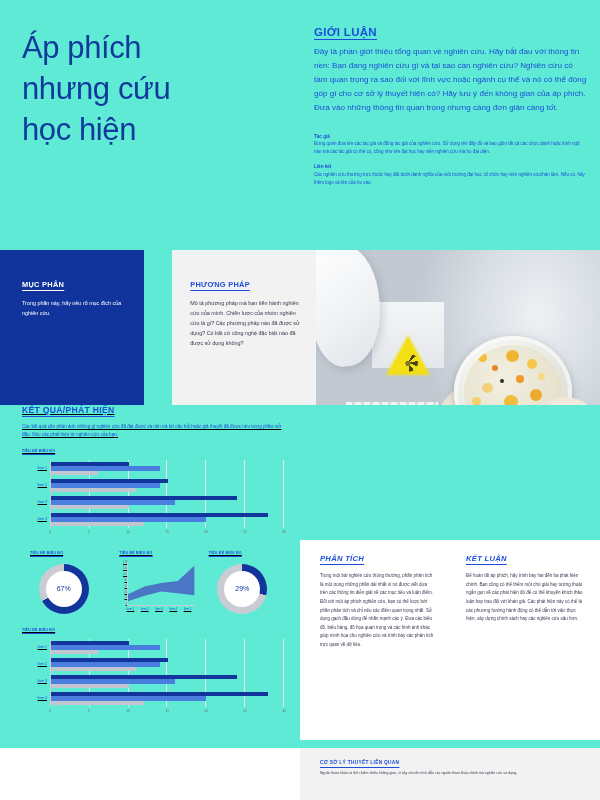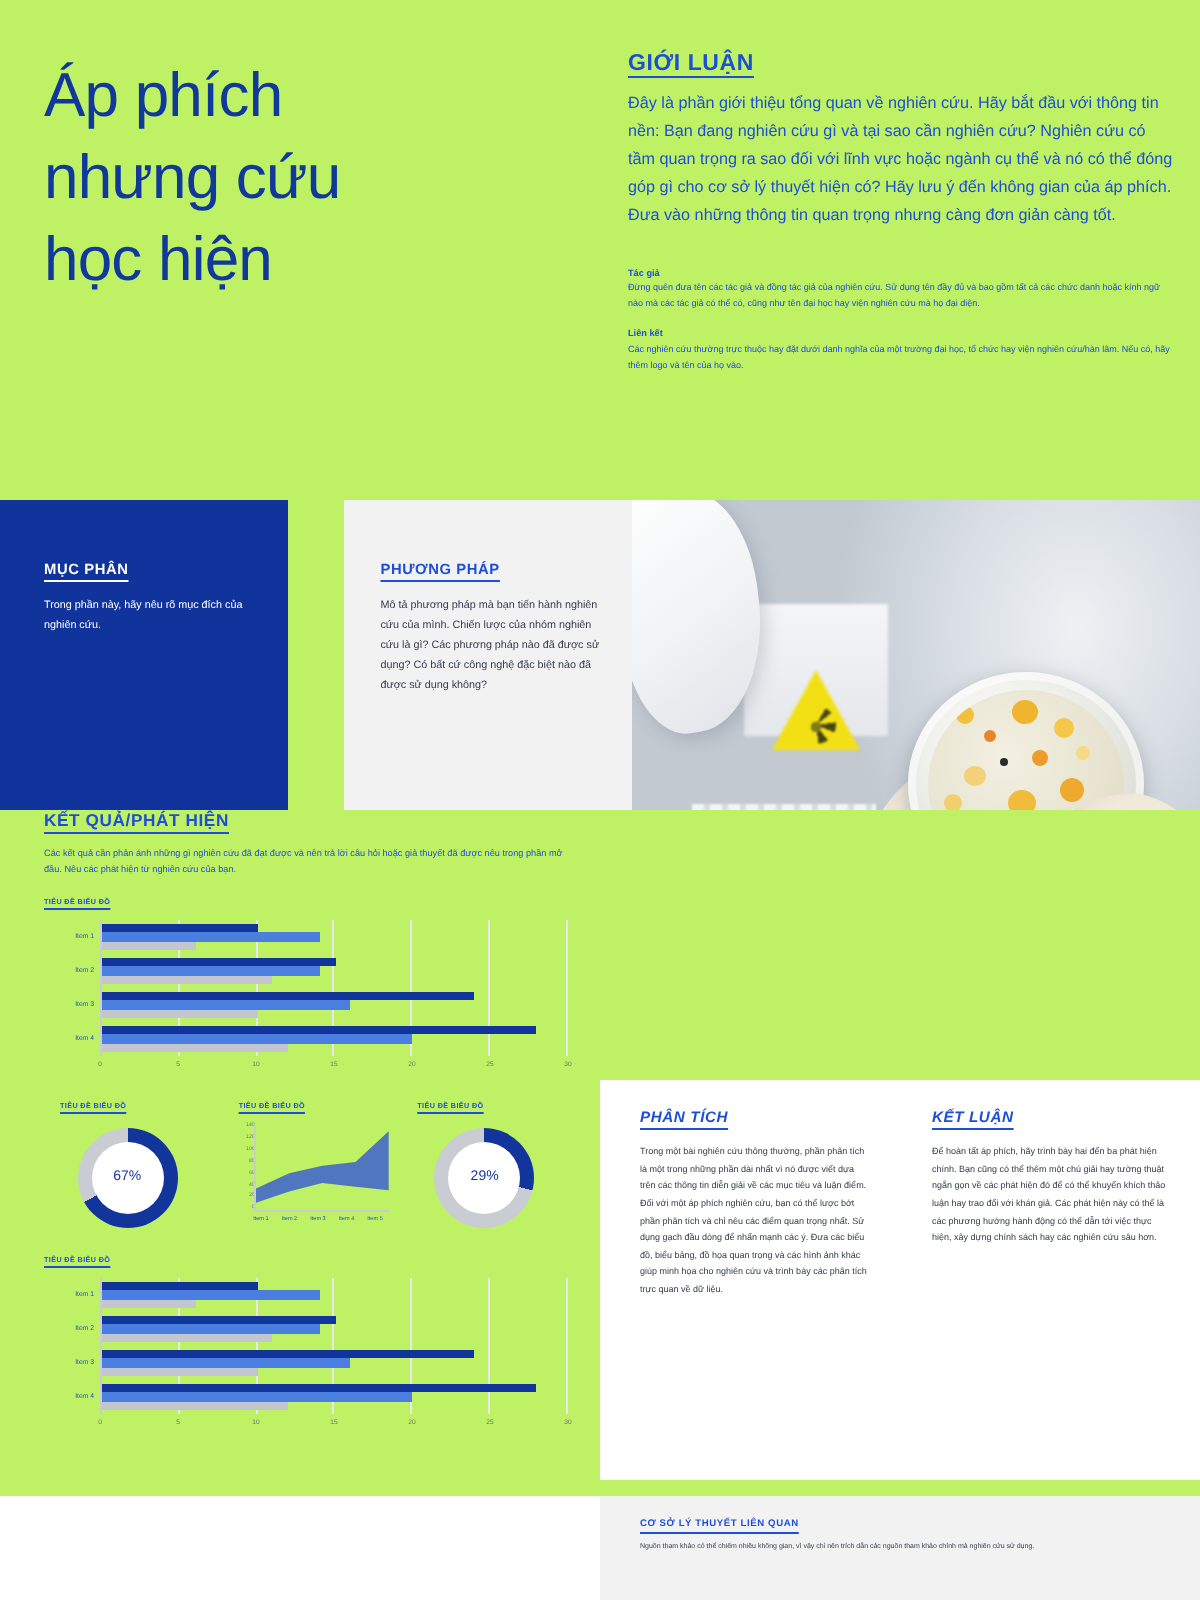--- a/index.html
+++ b/index.html
@@ -2,21 +2,21 @@
 <html><head>
 <meta charset="utf-8">
 <style>
   * { box-sizing: border-box; margin: 0; padding: 0; }
   html, body {
     width: 600px; height: 800px;
     font-family: "Liberation Sans", sans-serif;
     background: #ffffff;
     overflow: hidden;
   }
-  .poster { position: relative; width: 600px; height: 800px; background: #bef264; }
+  .poster { position: relative; width: 600px; height: 800px; background: #5eead4; }
 
   
   .header { display: flex; height: 250px; }
   .title-zone { width: 300px; padding: 28px 26px 0 22px; }
   .poster-title {
     color: #10399b; font-size: 31px; line-height: 1.32;
     font-weight: 400; letter-spacing: -0.4px;
   }
   .intro-zone { width: 300px; padding: 26px 12px 0 14px; }
 
@@ -101,21 +101,21 @@
   }
   .dish-agar {
     position: absolute; left: 148px; top: 95px; width: 98px; height: 94px;
     border-radius: 50%;
     background: radial-gradient(circle at 40% 35%, #f3f0e2 0%, #e7e3cf 60%, #d8d4be 100%);
     overflow: hidden;
   }
   .col { position: absolute; border-radius: 50%; }
 
   
-  .results { position: absolute; left: 0; top: 405px; width: 300px; }
+  .results { position: absolute; left: 0; top: 405px; width: 300px; text-decoration: underline; }
   .res-pad { padding: 0 16px 0 22px; }
   .h-results { font-size: 8.6px; }
   .res-desc { color: #1d4ed8; font-size: 4.6px; line-height: 1.85; margin-top: 8px; }
 
   .chart-title {
     font-size: 3.6px; color: #1d4ed8; font-weight: bold;
     text-decoration: underline; text-underline-offset: 1.5px; letter-spacing: .2px;
   }
 
   

